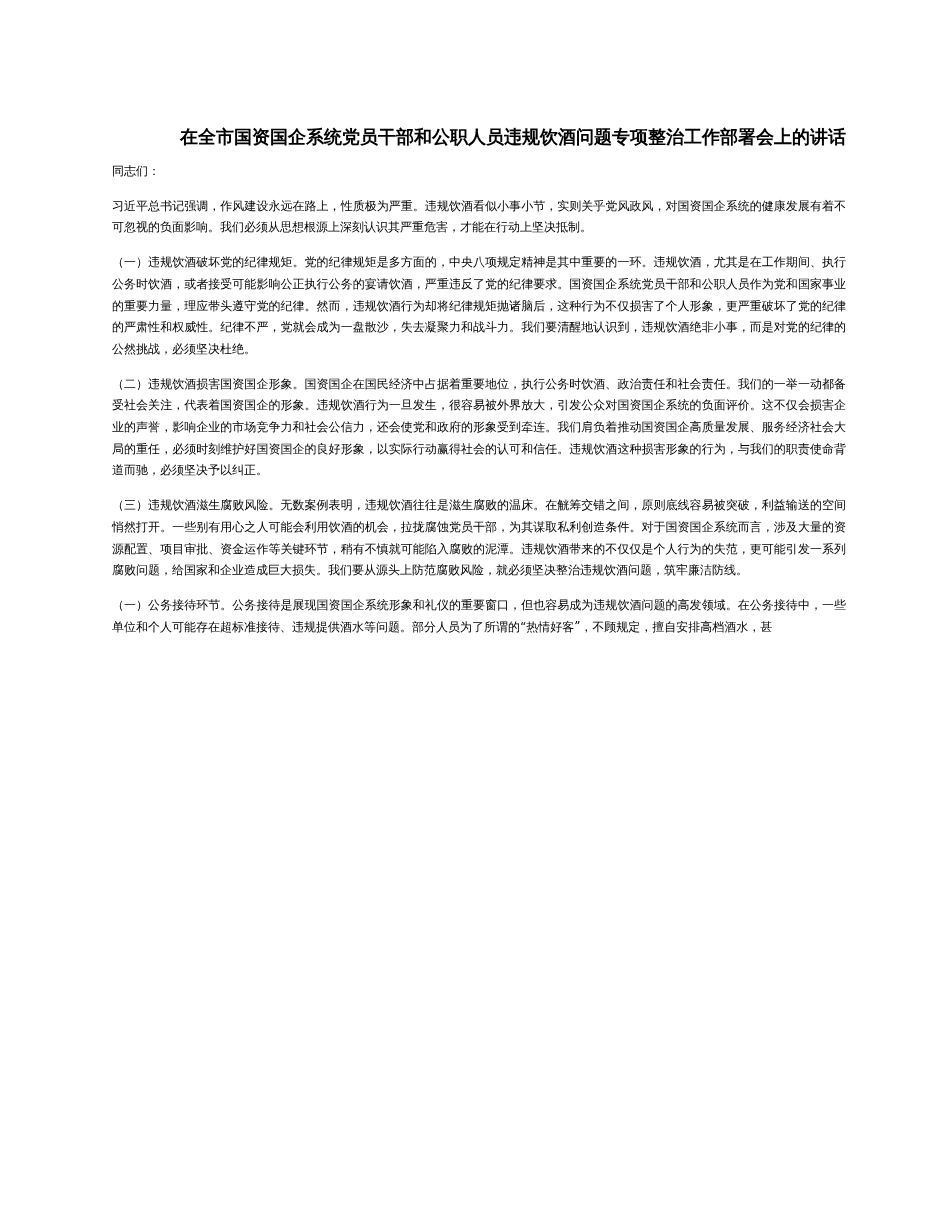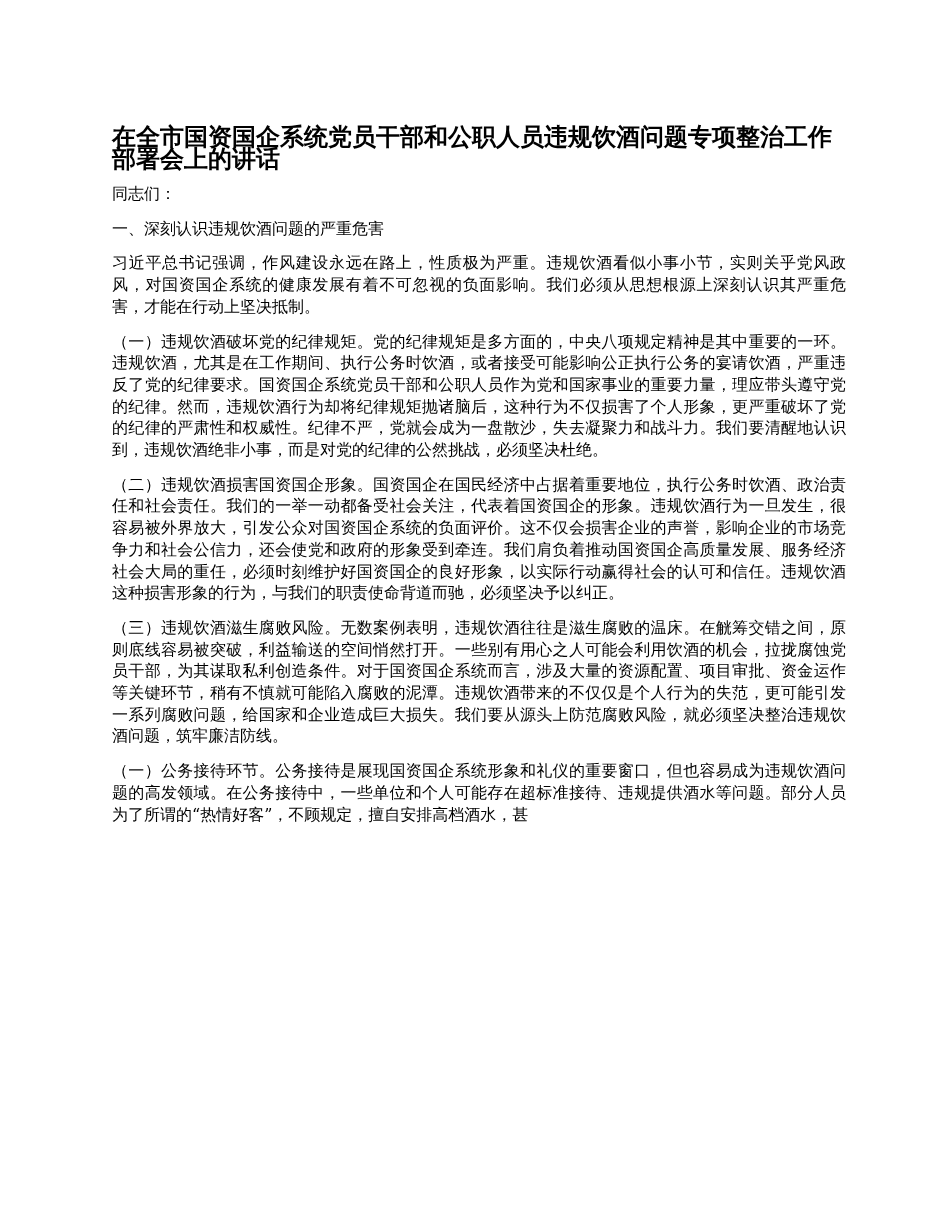--- a/index.html
+++ b/index.html
@@ -16,52 +16,51 @@
     font-family: "DejaVu Serif", "Liberation Serif", serif;
     color: #000000;
   }
   .doc {
     position: absolute;
     left: 112px;
     top: 126px;
     width: 734px;
   }
   .block {
-    font-size: 16px;
+    font-size: 12px;
     line-height: 21.7px;
     text-align: justify;
     text-justify: inter-ideograph;
     margin: 0 0 13px 0;
     word-break: break-all;
   }
   .doc-title {
     font-weight: bold;
-    font-size: 24px;
+    font-size: 18px;
     line-height: 22px;
-    text-align: left;
-    margin: 0 0 13px 0;
+    text-align: right;
+    margin: 0 0 13px 16px;
   }
   .salutation {
     text-align: left;
   }
   .section-heading {
     text-align: left;
   }
 </style>
 </head>
 <body>
 
 <div class="doc">
 
   <div class="doc-title">在全市国资国企系统党员干部和公职人员违规饮酒问题专项整治工作部署会上的讲话</div>
 
   <div class="block salutation">同志们：</div>
 
 
-  <div class="block section-heading">一、深刻认识违规饮酒问题的严重危害</div>
 
   <div class="block">习近平总书记强调，作风建设永远在路上，性质极为严重。违规饮酒看似小事小节，实则关乎党风政风，对国资国企系统的健康发展有着不可忽视的负面影响。我们必须从思想根源上深刻认识其严重危害，才能在行动上坚决抵制。</div>
 
   <div class="block">（一）违规饮酒破坏党的纪律规矩。党的纪律规矩是多方面的，中央八项规定精神是其中重要的一环。违规饮酒，尤其是在工作期间、执行公务时饮酒，或者接受可能影响公正执行公务的宴请饮酒，严重违反了党的纪律要求。国资国企系统党员干部和公职人员作为党和国家事业的重要力量，理应带头遵守党的纪律。然而，违规饮酒行为却将纪律规矩抛诸脑后，这种行为不仅损害了个人形象，更严重破坏了党的纪律的严肃性和权威性。纪律不严，党就会成为一盘散沙，失去凝聚力和战斗力。我们要清醒地认识到，违规饮酒绝非小事，而是对党的纪律的公然挑战，必须坚决杜绝。</div>
 
   <div class="block">（二）违规饮酒损害国资国企形象。国资国企在国民经济中占据着重要地位，执行公务时饮酒、政治责任和社会责任。我们的一举一动都备受社会关注，代表着国资国企的形象。违规饮酒行为一旦发生，很容易被外界放大，引发公众对国资国企系统的负面评价。这不仅会损害企业的声誉，影响企业的市场竞争力和社会公信力，还会使党和政府的形象受到牵连。我们肩负着推动国资国企高质量发展、服务经济社会大局的重任，必须时刻维护好国资国企的良好形象，以实际行动赢得社会的认可和信任。违规饮酒这种损害形象的行为，与我们的职责使命背道而驰，必须坚决予以纠正。</div>
 
   <div class="block">（三）违规饮酒滋生腐败风险。无数案例表明，违规饮酒往往是滋生腐败的温床。在觥筹交错之间，原则底线容易被突破，利益输送的空间悄然打开。一些别有用心之人可能会利用饮酒的机会，拉拢腐蚀党员干部，为其谋取私利创造条件。对于国资国企系统而言，涉及大量的资源配置、项目审批、资金运作等关键环节，稍有不慎就可能陷入腐败的泥潭。违规饮酒带来的不仅仅是个人行为的失范，更可能引发一系列腐败问题，给国家和企业造成巨大损失。我们要从源头上防范腐败风险，就必须坚决整治违规饮酒问题，筑牢廉洁防线。</div>
 
 

